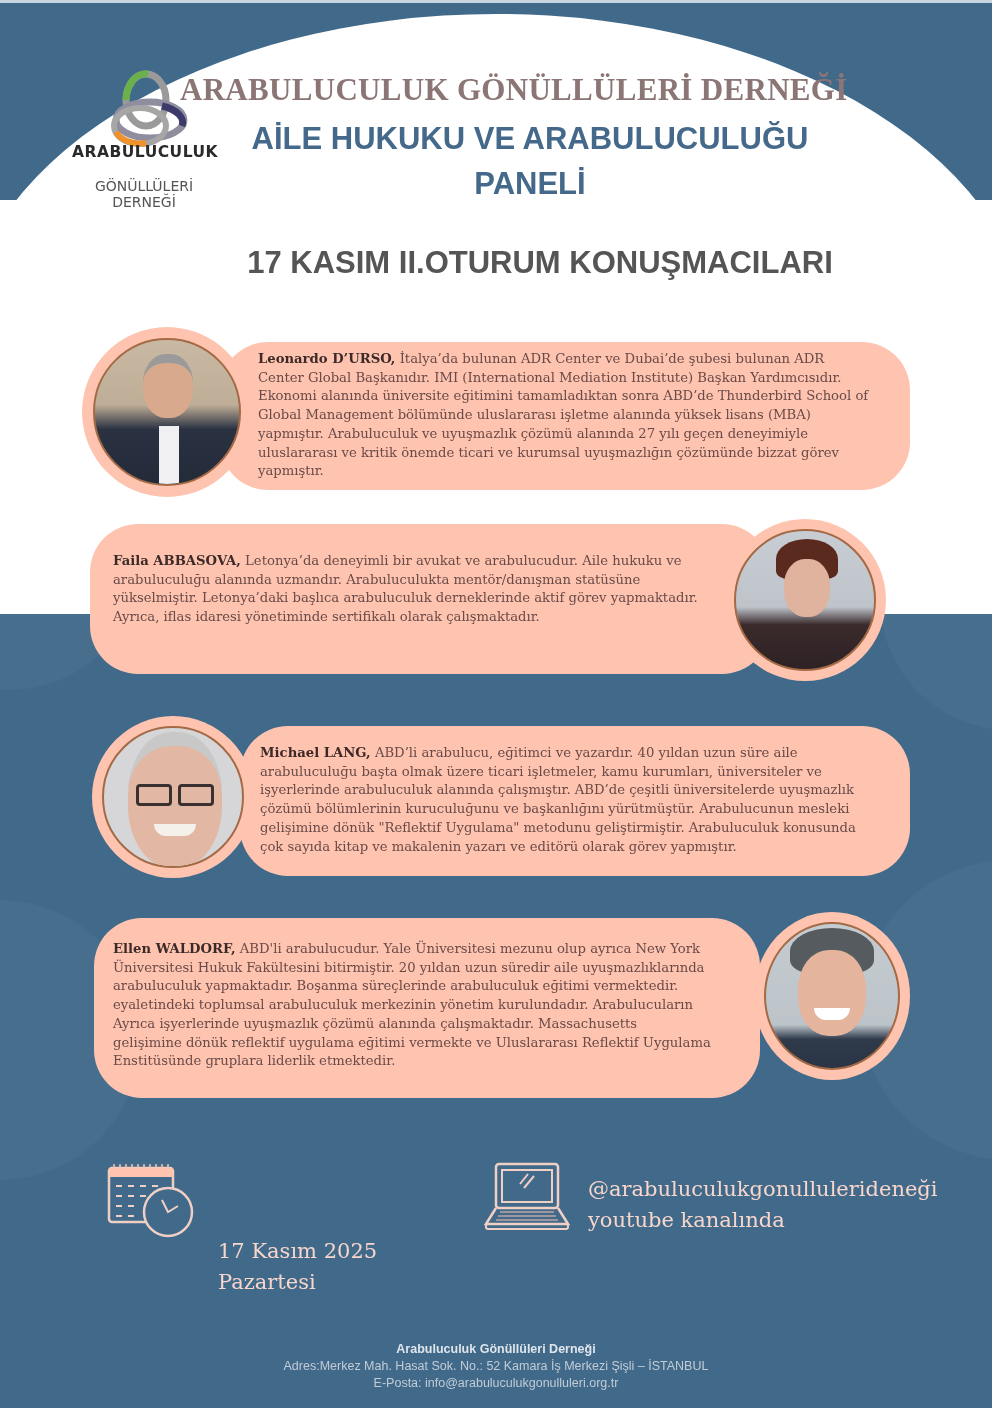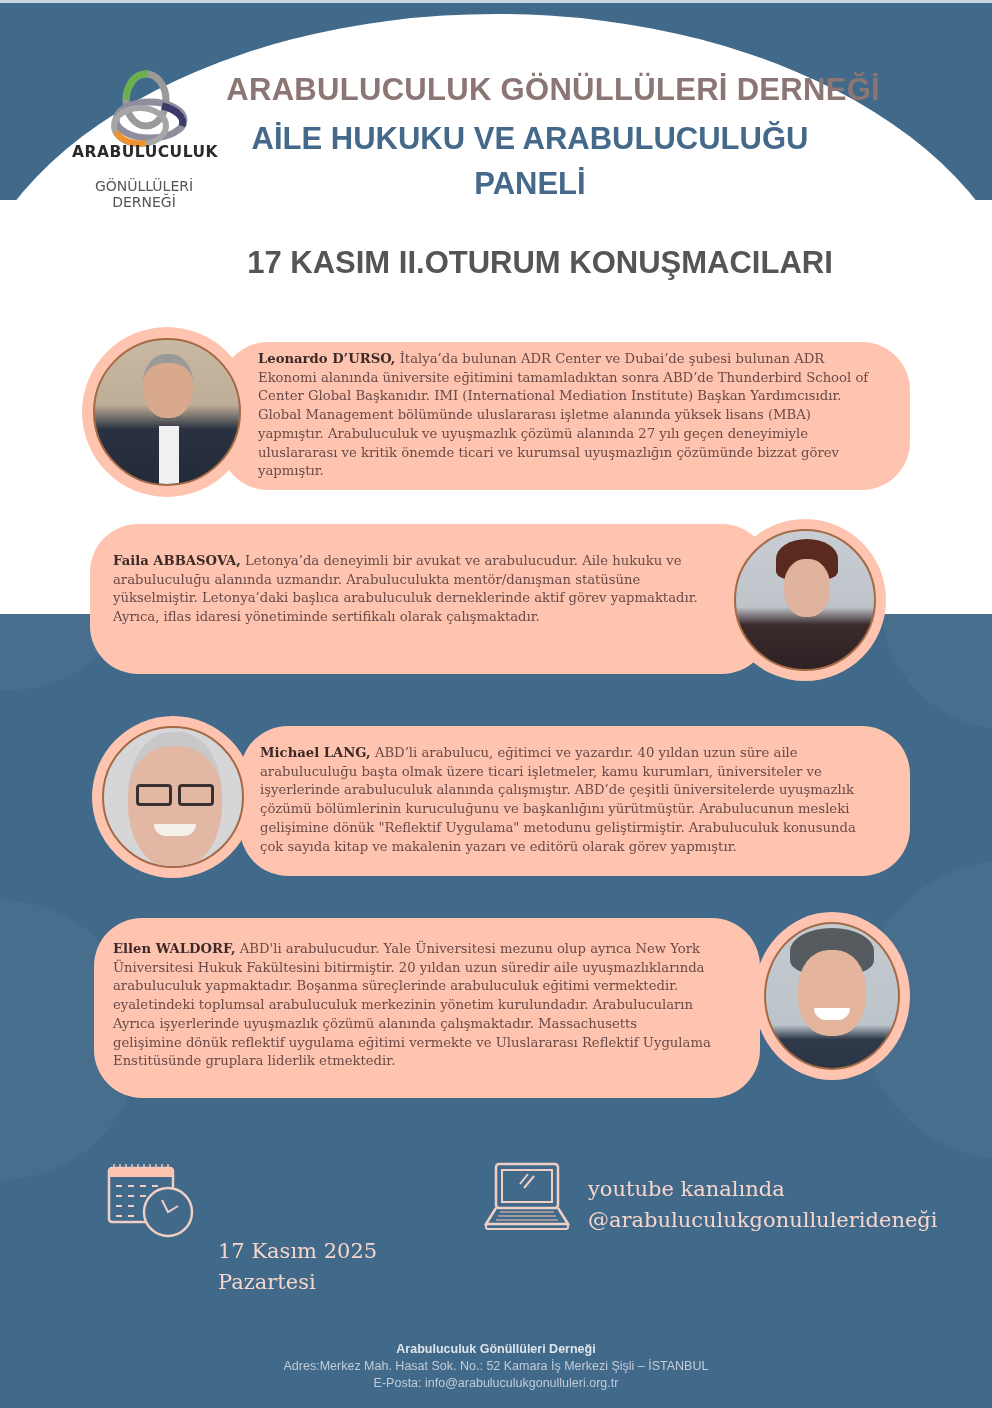--- a/index.html
+++ b/index.html
@@ -19,22 +19,22 @@
   }
   .header-fill { position:absolute; left:0; top:200px; width:992px; height:106px; background:#ffffff; }
 
   .logo { position:absolute; left:72px; top:70px; width:144px; height:130px; }
   .logo svg { position:absolute; left:28px; top:0; }
   .logo-title { position:absolute; left:0; top:73px; width:144px; text-align:left;
     font-family:"DejaVu Sans", sans-serif; font-weight:bold; font-size:15.5px; letter-spacing:0.5px; color:#2a2a2a; }
   .logo-sub { position:absolute; left:0; top:108px; width:144px; text-align:center;
     font-family:"DejaVu Sans", sans-serif; font-size:14px; color:#555; }
 
-  .title1 { position:absolute; left:180px; top:72px; width:700px; text-align:right;
-    font-family:Liberation Sans, sans-serif; font-weight:bold; font-size:31px; color:#8c7575; letter-spacing:0.3px; }
+  .title1 { position:absolute; left:180px; top:72px; width:700px; text-align:left;
+    font-family:Liberation Serif, serif; font-weight:bold; font-size:31px; color:#8c7575; letter-spacing:0.3px; }
   .title2 { position:absolute; left:180px; top:116px; width:700px; text-align:center;
     font-family:"Liberation Sans", sans-serif; font-weight:bold; font-size:31px; color:#45698a; line-height:45px; }
   .session { position:absolute; left:140px; top:245px; width:800px; text-align:center;
     font-family:"Liberation Sans", sans-serif; font-weight:bold; font-size:31px; color:#555555; }
 
   .ring { position:absolute; border-radius:50%; background:#fec4b0; }
   .photo { position:absolute; border-radius:50%; border:2px solid #a46a45; overflow:hidden; }
   .bubble { position:absolute; background:#fec4b0; border-radius:48px; }
   .bio {
     position:absolute; font-size:13.2px; line-height:18.7px; color:#6a4a48;
@@ -83,22 +83,22 @@
 <div class="session">17 KASIM II.OTURUM KONUŞMACILARI</div>
 
 <div class="bubble" style="left:220px;top:342px;width:690px;height:148px;"></div>
 <div class="ring" style="left:82px;top:327px;width:170px;height:170px;"></div>
 <div class="photo" style="left:93px;top:338px;width:148px;height:148px;background:linear-gradient(180deg,#c9b8a2 0%,#bfae97 45%,#2a3242 62%,#232a38 100%);">
   <div style="position:absolute;left:48px;top:14px;width:50px;height:64px;border-radius:45%;background:#d8a98c;border-top:9px solid #9a9a9a;"></div>
   <div style="position:absolute;left:64px;top:86px;width:20px;height:62px;background:#f0f0f2;"></div>
 </div>
 <div class="bio" style="left:258px;top:350px;width:650px;">
   <div><b>Leonardo D’URSO,</b><span> İtalya’da bulunan ADR Center ve Dubai’de şubesi bulunan ADR</span></div>
+  <div>Center Global Başkanıdır. IMI (International Mediation Institute) Başkan Yardımcısıdır.</div>
   <div>Ekonomi alanında üniversite eğitimini tamamladıktan sonra ABD’de Thunderbird School of</div>
-  <div>Center Global Başkanıdır. IMI (International Mediation Institute) Başkan Yardımcısıdır.</div>
   <div>Global Management bölümünde uluslararası işletme alanında yüksek lisans (MBA)</div>
   <div>yapmıştır. Arabuluculuk ve uyuşmazlık çözümü alanında 27 yılı geçen deneyimiyle</div>
   <div>uluslararası ve kritik önemde ticari ve kurumsal uyuşmazlığın çözümünde bizzat görev</div>
   <div>yapmıştır.</div>
 </div>
 
 <div class="bubble" style="left:90px;top:524px;width:680px;height:150px;"></div>
 <div class="ring" style="left:724px;top:519px;width:162px;height:162px;"></div>
 <div class="photo" style="left:734px;top:529px;width:142px;height:142px;background:linear-gradient(180deg,#c8cdd4 0%,#bfc4cb 55%,#3a2a2c 68%,#2e2224 100%);">
   <div style="position:absolute;left:40px;top:8px;width:62px;height:40px;border-radius:50% 50% 20% 20%;background:#5a2a1e;"></div>
@@ -188,21 +188,21 @@
   <line x1="40" y1="26" x2="50" y2="14" stroke="#f0cfc5" stroke-width="2"></line>
   <path d="M12 46 L2 62 L84 62 L74 46" fill="none" stroke="#f0cfc5" stroke-width="2.5"></path>
   <rect x="2" y="62" width="82" height="5" rx="2" fill="none" stroke="#f0cfc5" stroke-width="2"></rect>
   <g stroke="#fec4b0" stroke-width="1.2">
     <line x1="16" y1="50" x2="70" y2="50"></line>
       <line x1="14" y1="54" x2="72" y2="54"></line>
       <line x1="12" y1="58" x2="74" y2="58"></line>
   </g>
 </svg>
 <div class="event" style="left:588px;top:1174px;">
+  <div>@arabuluculukgonullulerideneği</div>
   <div>youtube kanalında</div>
-  <div>@arabuluculukgonullulerideneği</div>
 </div>
 
 <div class="footer">
   <div class="org">Arabuluculuk Gönüllüleri Derneği</div>
   <div>Adres:Merkez Mah. Hasat Sok. No.: 52 Kamara İş Merkezi Şişli – İSTANBUL</div>
   <div>E-Posta: info@arabuluculukgonulluleri.org.tr</div>
 </div>
 
 </body></html>

